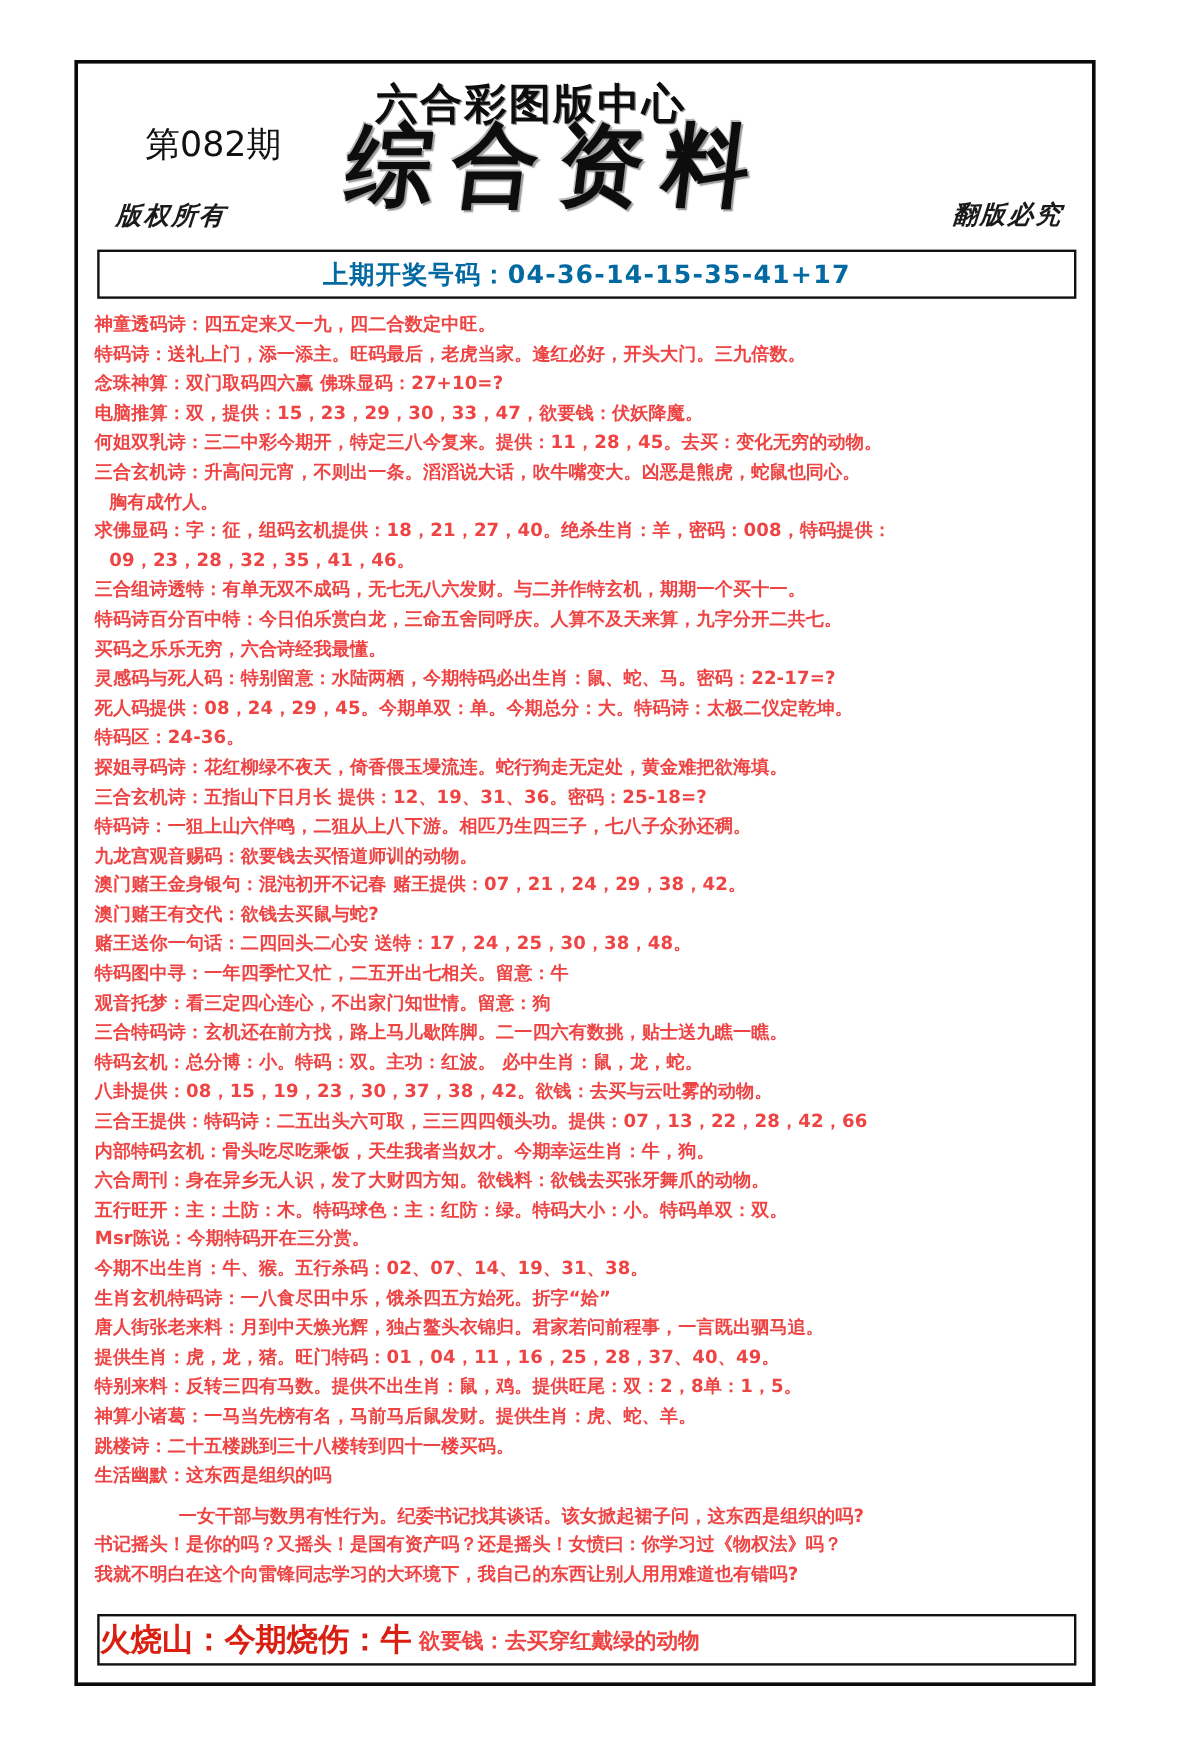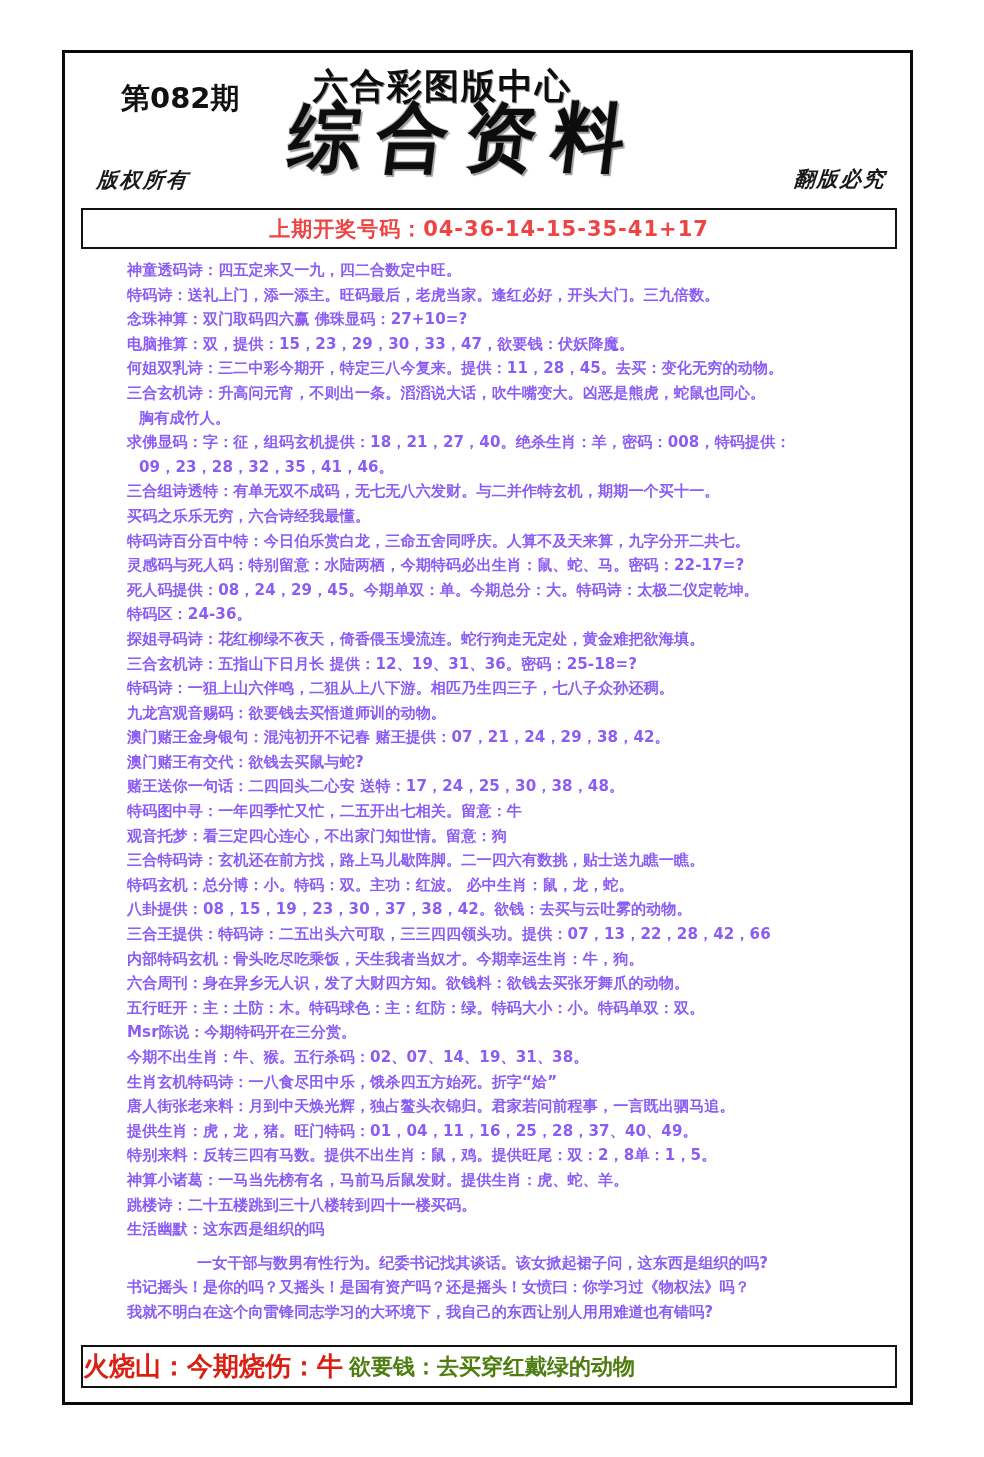--- a/index.html
+++ b/index.html
@@ -25,23 +25,23 @@
     box-sizing: border-box;
   }
   
   .header {
     position: relative;
     height: 150px;
   }
   .issue-no {
     position: absolute;
     left: 56px;
-    top: 26px;
+    top: 48px;
     font-size: 29px;
-    font-weight: 700;
+    font-weight: 400;
     color: #111;
     letter-spacing: 0px;
     font-family: "DejaVu Sans", "Liberation Sans", sans-serif;
   }
   .copyright-left {
     position: absolute;
     left: 32px;
     top: 113px;
     font-size: 21px;
     font-weight: 700;
@@ -97,41 +97,40 @@
     border: 2px solid #111;
     box-sizing: border-box;
     display: flex;
     align-items: center;
     justify-content: center;
     background: #fff;
   }
   .result-text {
     font-size: 21px;
     font-weight: 700;
-    color: #ef4444;
+    color: #0369a1;
     letter-spacing: 1px;
     white-space: nowrap;
     font-family: "DejaVu Sans", "Liberation Sans", sans-serif;
   }
   
   .content {
     position: absolute;
     left: 14px;
     top: 205px;
     width: 822px;
   }
   .line {
     font-size: 15.1px;
     line-height: 24.6px;
-    color: #8b5cf6;
+    color: #ef4444;
     white-space: nowrap;
     font-weight: 700;
     font-family: "DejaVu Sans", "Liberation Sans", sans-serif;
     letter-spacing: 0.1px;
-    margin-left: 48px;
   }
   .line.indent { padding-left: 12px; }
   .line.indent2 { padding-left: 70px; }
   .gap { height: 9px; }
   
   .footer-bar {
     position: absolute;
     left: 16px;
     bottom: 14px;
     width: 816px;
@@ -145,23 +144,23 @@
   }
   .footer-red {
     font-size: 26px;
     font-weight: 700;
     color: #d91f12;
     letter-spacing: 0px;
     white-space: nowrap;
     font-family: "DejaVu Sans", "Liberation Sans", sans-serif;
   }
   .footer-green {
-    font-size: 22px;
-    font-weight: 700;
-    color: #4d7c0f;
+    font-size: 18px;
+    font-weight: 700;
+    color: #ef4444;
     letter-spacing: 0px;
     white-space: nowrap;
     font-family: "DejaVu Sans", "Liberation Sans", sans-serif;
   }
 </style>
 </head>
 <body>
 
 <div id="page">
 
@@ -182,22 +181,22 @@
         <div class="line">神童透码诗：四五定来又一九，四二合数定中旺。</div>
         <div class="line">特码诗：送礼上门，添一添主。旺码最后，老虎当家。逢红必好，开头大门。三九倍数。</div>
         <div class="line">念珠神算：双门取码四六赢 佛珠显码：27+10=?</div>
         <div class="line">电脑推算：双，提供：15，23，29，30，33，47，欲要钱：伏妖降魔。</div>
         <div class="line">何姐双乳诗：三二中彩今期开，特定三八今复来。提供：11，28，45。去买：变化无穷的动物。</div>
         <div class="line">三合玄机诗：升高问元宵，不则出一条。滔滔说大话，吹牛嘴变大。凶恶是熊虎，蛇鼠也同心。</div>
         <div class="line indent">胸有成竹人。</div>
         <div class="line">求佛显码：字：征，组码玄机提供：18，21，27，40。绝杀生肖：羊，密码：008，特码提供：</div>
         <div class="line indent">09，23，28，32，35，41，46。</div>
         <div class="line">三合组诗透特：有单无双不成码，无七无八六发财。与二并作特玄机，期期一个买十一。</div>
+        <div class="line">特码诗百分百中特：今日伯乐赏白龙，三命五舍同呼庆。人算不及天来算，九字分开二共七。</div>
         <div class="line">买码之乐乐无穷，六合诗经我最懂。</div>
-        <div class="line">特码诗百分百中特：今日伯乐赏白龙，三命五舍同呼庆。人算不及天来算，九字分开二共七。</div>
         <div class="line">灵感码与死人码：特别留意：水陆两栖，今期特码必出生肖：鼠、蛇、马。密码：22-17=?</div>
         <div class="line">死人码提供：08，24，29，45。今期单双：单。今期总分：大。特码诗：太极二仪定乾坤。</div>
         <div class="line">特码区：24-36。</div>
         <div class="line">探姐寻码诗：花红柳绿不夜天，倚香偎玉墁流连。蛇行狗走无定处，黄金难把欲海填。</div>
         <div class="line">三合玄机诗：五指山下日月长 提供：12、19、31、36。密码：25-18=?</div>
         <div class="line">特码诗：一狙上山六伴鸣，二狙从上八下游。相匹乃生四三子，七八子众孙还稠。</div>
         <div class="line">九龙宫观音赐码：欲要钱去买悟道师训的动物。</div>
         <div class="line">澳门赌王金身银句：混沌初开不记春 赌王提供：07，21，24，29，38，42。</div>
         <div class="line">澳门赌王有交代：欲钱去买鼠与蛇?</div>
         <div class="line">赌王送你一句话：二四回头二心安 送特：17，24，25，30，38，48。</div>

